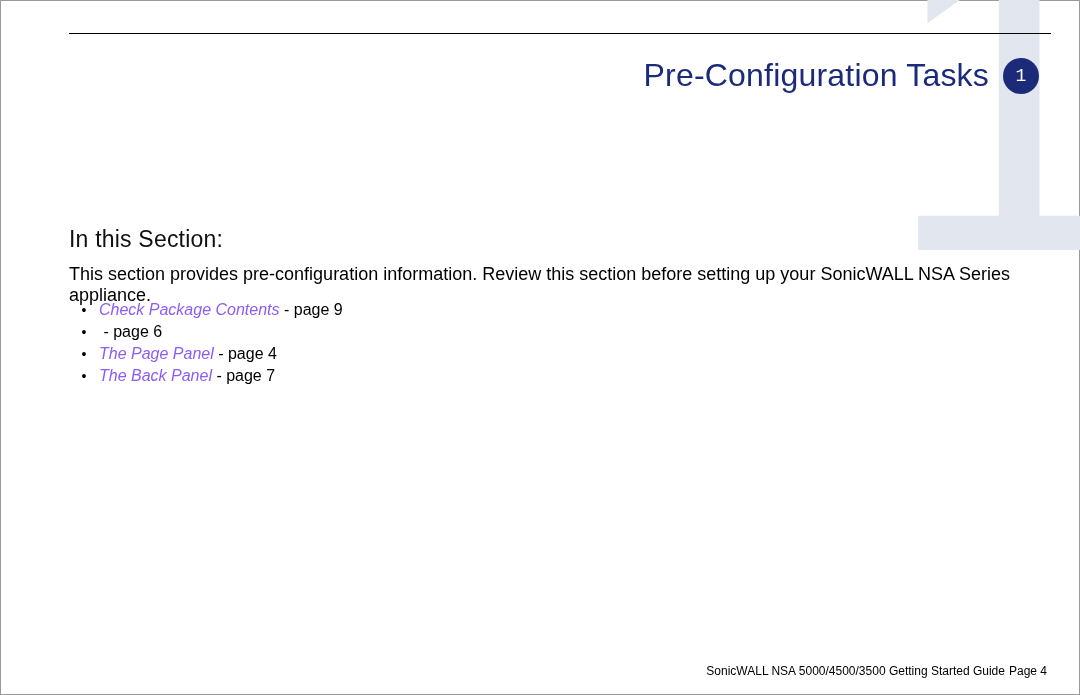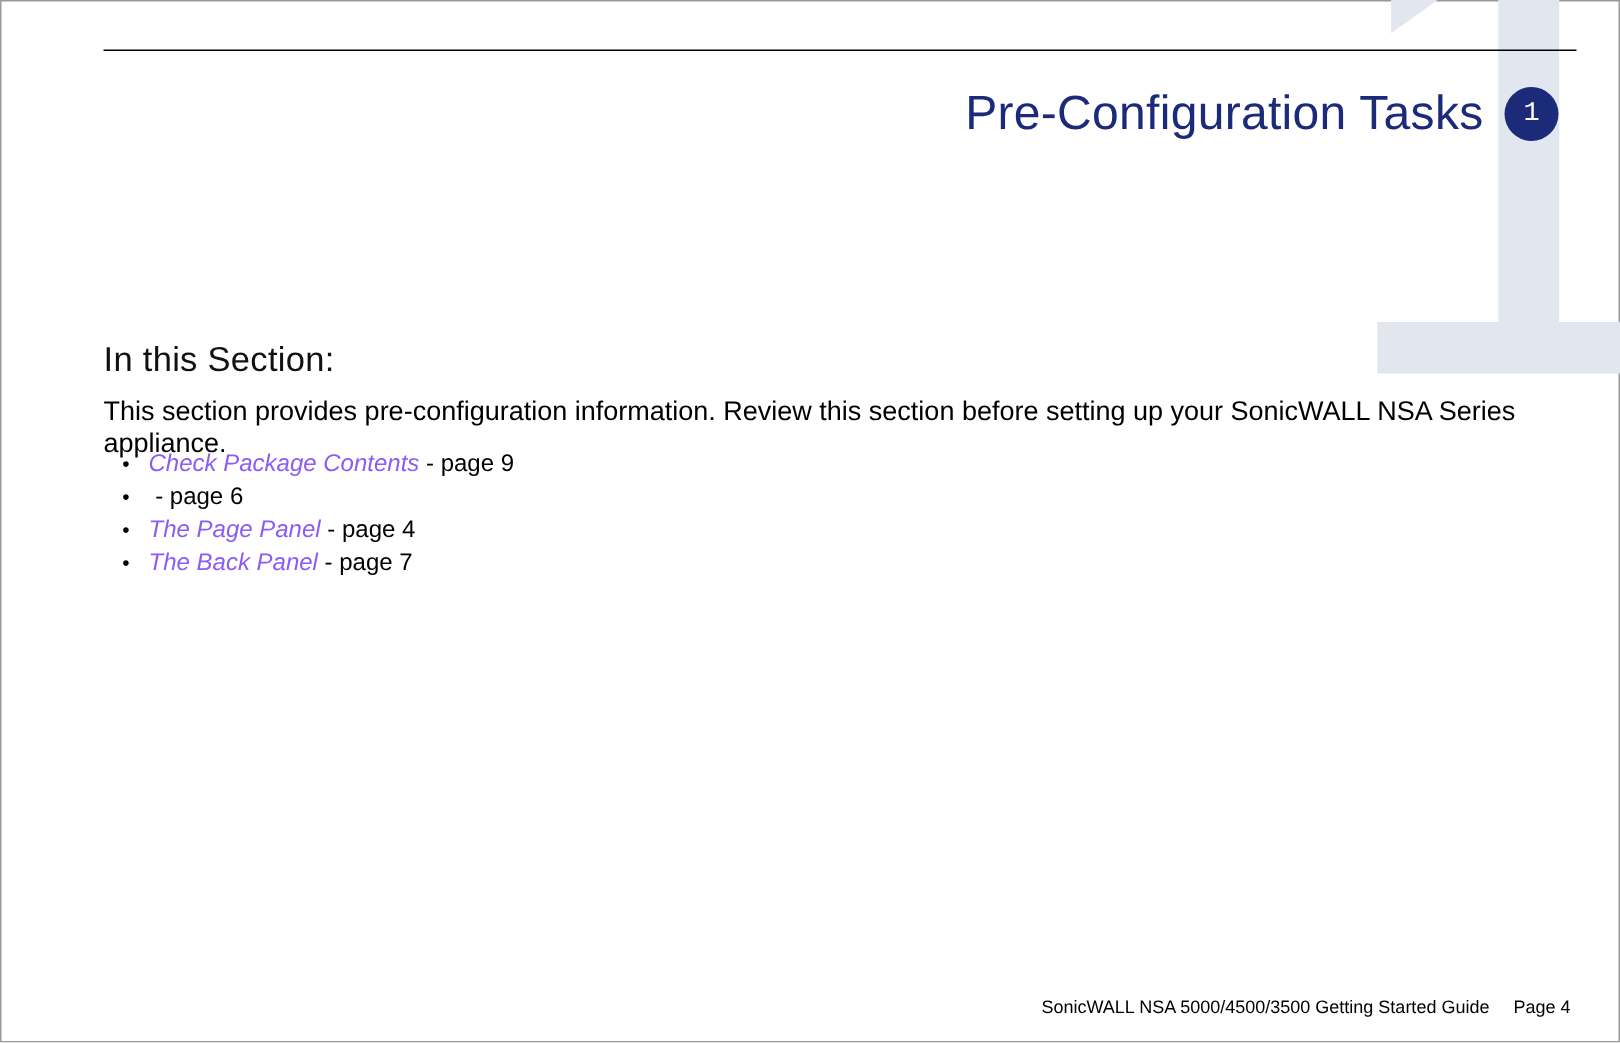--- a/index.html
+++ b/index.html
@@ -113,21 +113,21 @@
     position: absolute;
     right: 32px;
     bottom: 16px;
     font-size: 12px;
     color: #000;
     z-index: 2;
     display: flex;
     align-items: baseline;
   }
   .footer-guide {
-    margin-right: 16px;
+    margin-right: 4px;
   }
   .page-wrapper {
     position: absolute;
     inset: 0;
     border: 1px solid #999;
     box-sizing: border-box;
   }
 </style>
 </head>
 <body>

